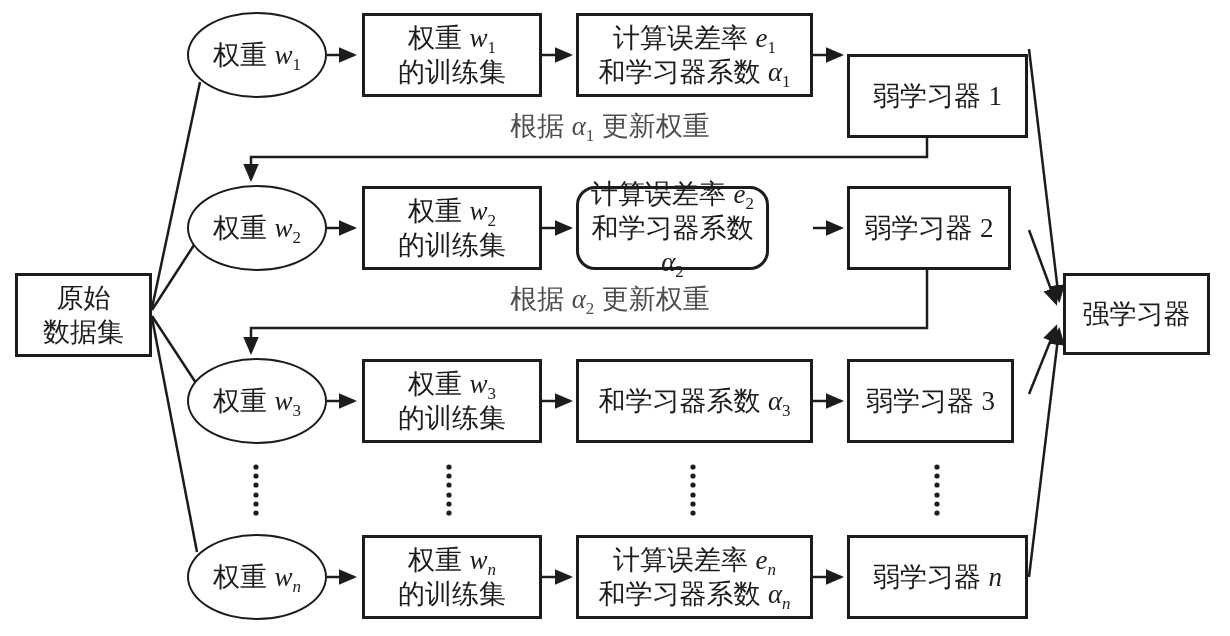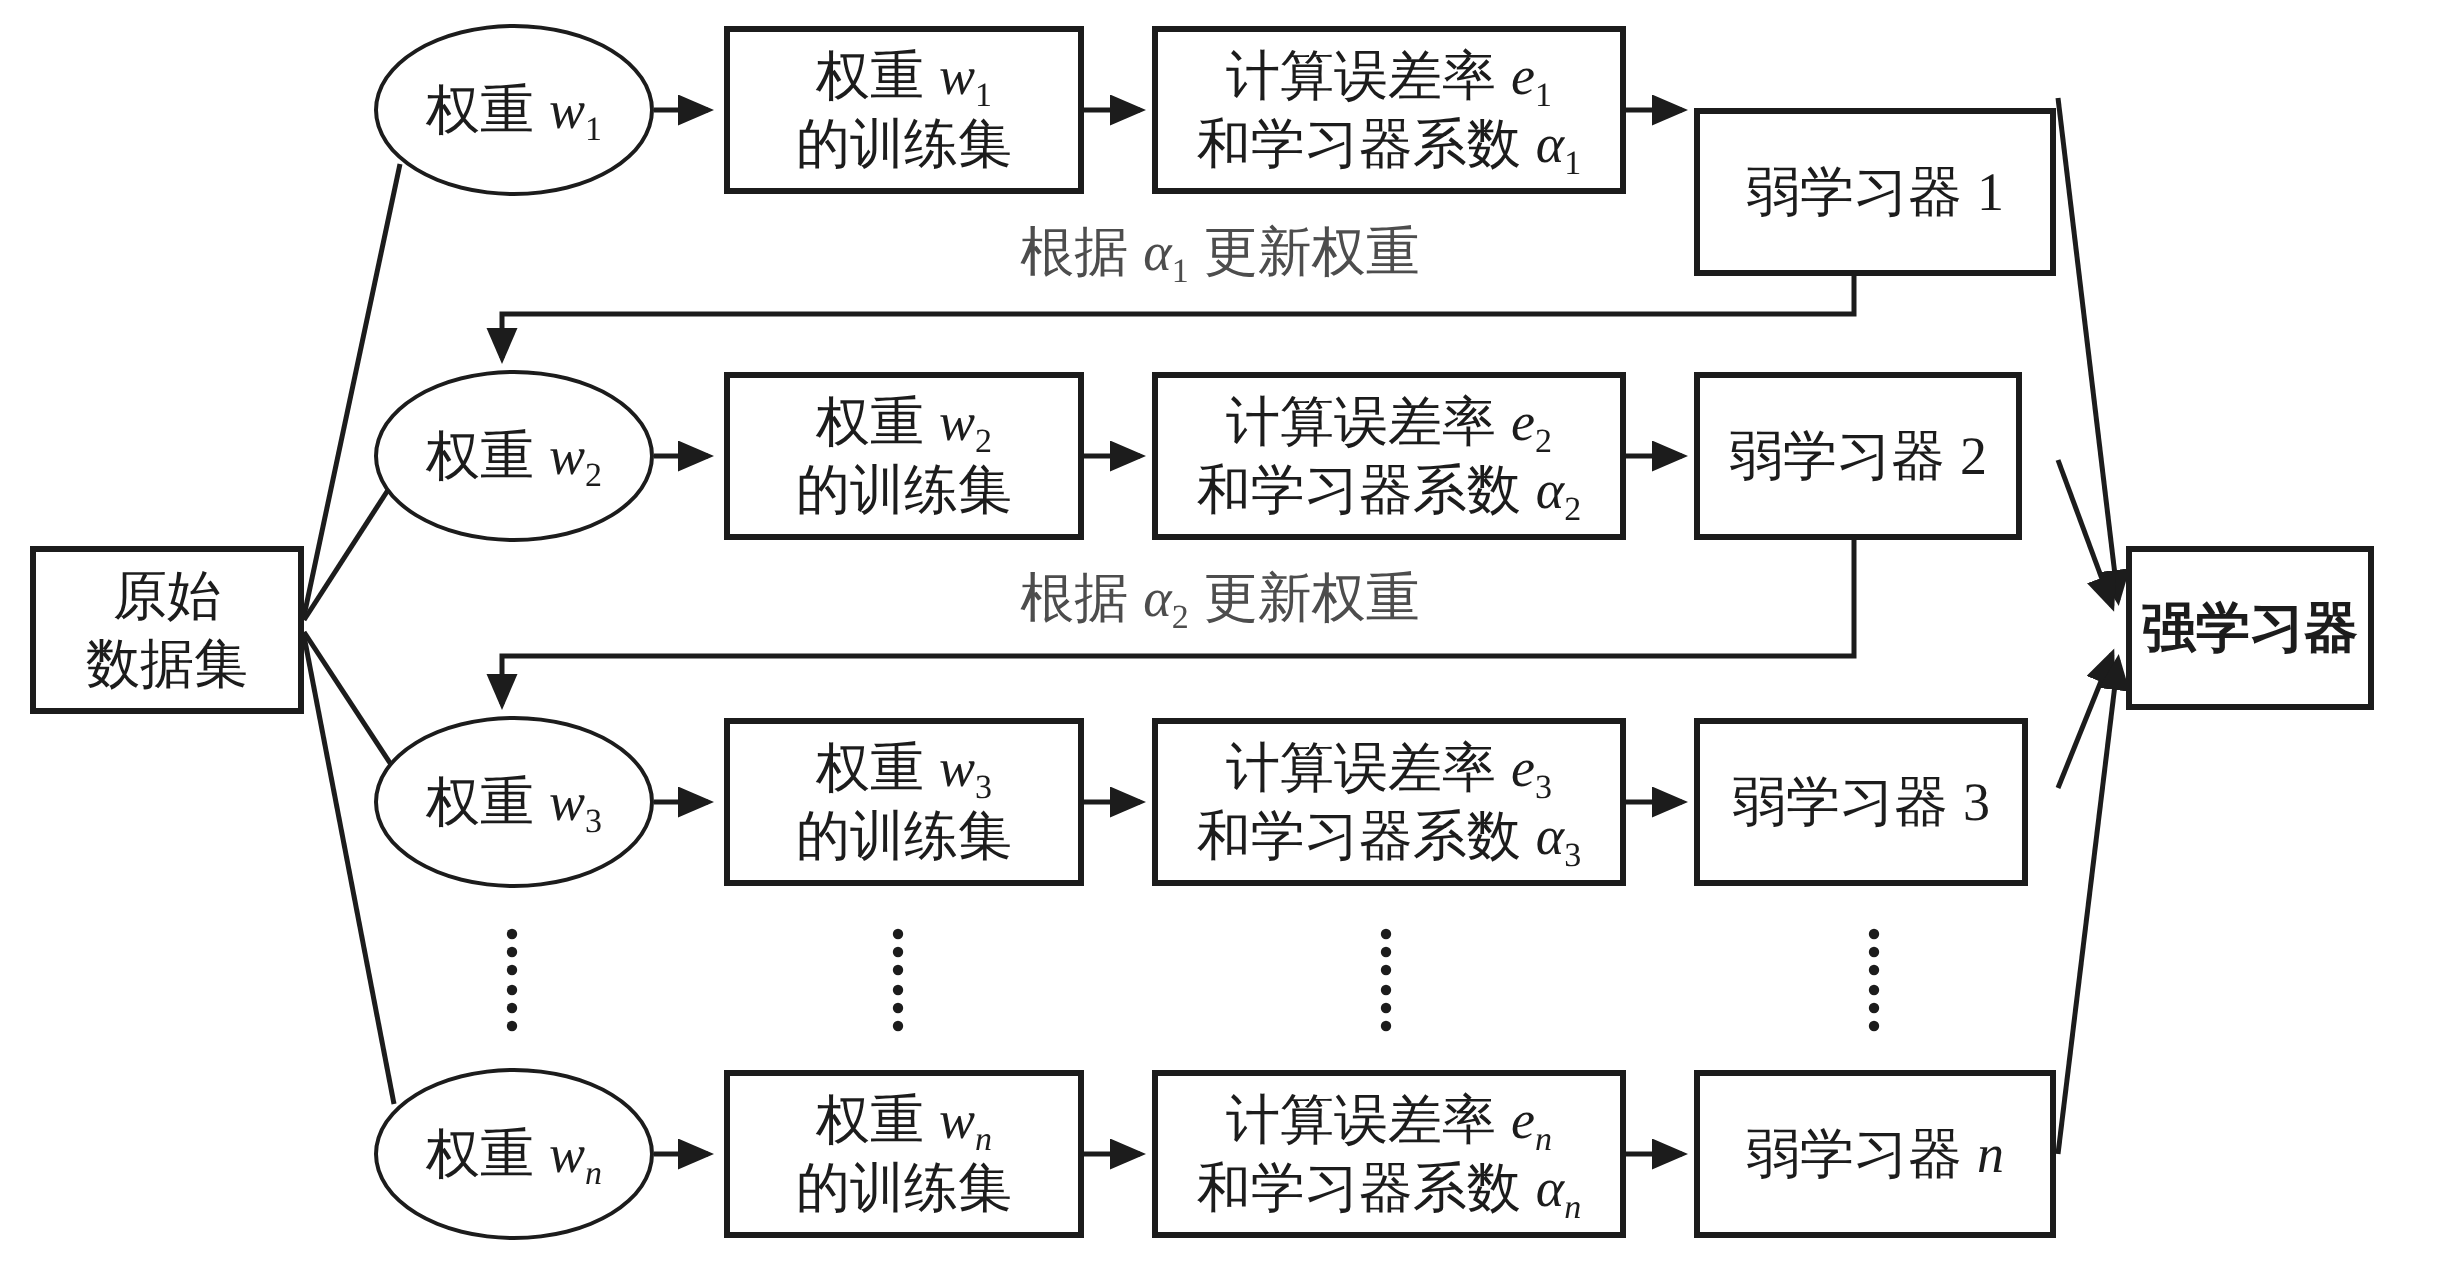--- a/index.html
+++ b/index.html
@@ -94,21 +94,21 @@
     </g>
   </svg>
 
   <div class="node" style="left:15px;top:273px;width:137px;height:84px;">
     <div>
       <div>原始</div>
       <div>数据集</div>
     </div>
   </div>
 
-  <div class="node" style="left:1063px;top:273px;width:124px;height:82px;font-weight:bold;">
+  <div class="node" style="left:1063px;top:273px;width:147px;height:82px;">
     <span>强学习器</span>
   </div>
 
   <div class="node ellipse" style="left:187px;top:12px;width:140px;height:86px;">
     <span><span>权重 </span><span class="sym">w</span><span class="sub num">1</span></span>
   </div>
   <div class="node" style="left:362px;top:13px;width:180px;height:84px;">
     <div>
       <div><span>权重 </span><span class="sym">w</span><span class="sub num">1</span></div>
       <div>的训练集</div>
@@ -128,21 +128,21 @@
 
   <div class="node ellipse" style="left:187px;top:185px;width:140px;height:86px;">
     <span><span>权重 </span><span class="sym">w</span><span class="sub num">2</span></span>
   </div>
   <div class="node" style="left:362px;top:186px;width:180px;height:84px;">
     <div>
       <div><span>权重 </span><span class="sym">w</span><span class="sub num">2</span></div>
       <div>的训练集</div>
     </div>
   </div>
-  <div class="node" style="left:576px;top:186px;width:237px;height:84px;">
+  <div class="node" style="left:576px;top:186px;width:193px;height:84px;border-radius:19px;">
     <div>
       <div><span>计算误差率 </span><span class="sym">e</span><span class="sub num">2</span></div>
       <div><span>和学习器系数 </span><span class="sym">α</span><span class="sub num">2</span></div>
     </div>
   </div>
   <div class="node" style="left:847px;top:186px;width:164px;height:84px;">
     <span><span>弱学习器 </span><span class="num">2</span></span>
   </div>
 
   <div class="fb" style="left:610px;top:285px;"><span>根据 </span><span class="sym">α</span><span class="sub num">2</span><span> 更新权重</span></div>
@@ -151,21 +151,20 @@
     <span><span>权重 </span><span class="sym">w</span><span class="sub num">3</span></span>
   </div>
   <div class="node" style="left:362px;top:359px;width:180px;height:84px;">
     <div>
       <div><span>权重 </span><span class="sym">w</span><span class="sub num">3</span></div>
       <div>的训练集</div>
     </div>
   </div>
   <div class="node" style="left:576px;top:359px;width:237px;height:84px;">
     <div>
-      <div><span>计算误差率 </span><span class="sym">e</span><span class="sub num">3</span></div>
       <div><span>和学习器系数 </span><span class="sym">α</span><span class="sub num">3</span></div>
     </div>
   </div>
   <div class="node" style="left:847px;top:359px;width:167px;height:84px;">
     <span><span>弱学习器 </span><span class="num">3</span></span>
   </div>
 
   <div class="node ellipse" style="left:187px;top:534px;width:140px;height:86px;">
     <span><span>权重 </span><span class="sym">w</span><span class="sub sym">n</span></span>
   </div>

